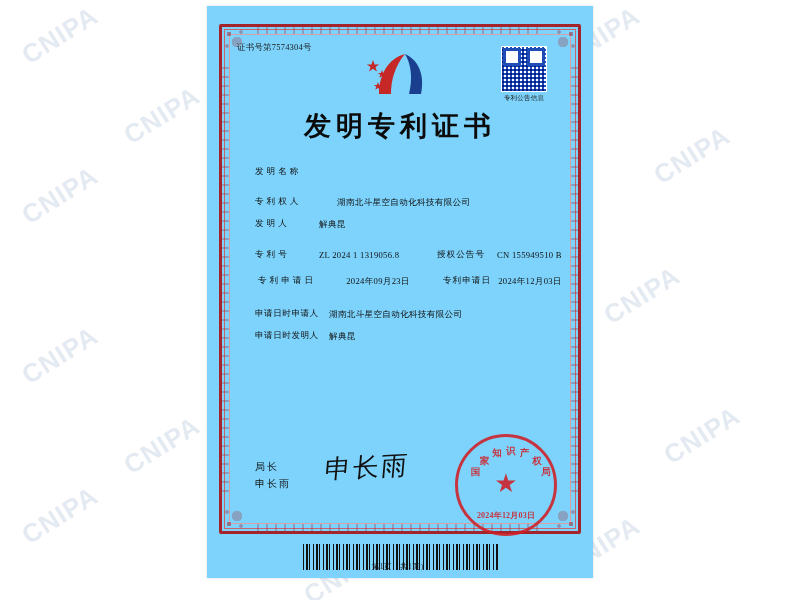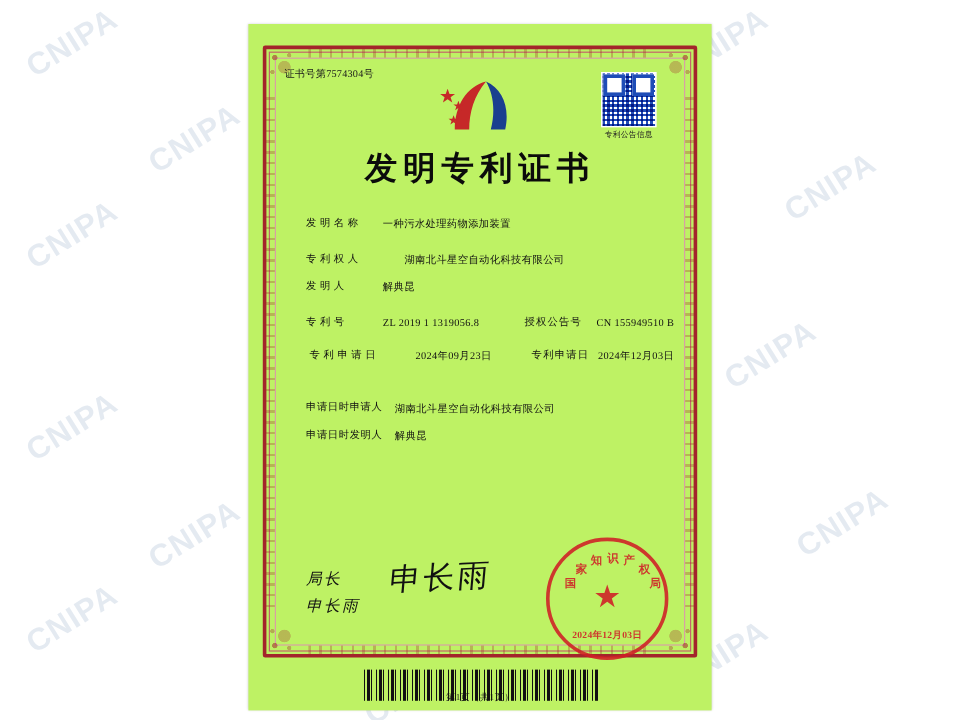--- a/index.html
+++ b/index.html
@@ -27,24 +27,24 @@
     transform: rotate(-32deg);
     letter-spacing: 1px;
     white-space: nowrap;
     pointer-events: none;
     user-select: none;
   }
   
   #sheet {
     position: absolute;
     left: 207px;
-    top: 20px;
+    top: 6px;
     width: 386px;
     height: 572px;
-    background: #bef264;
+    background: #7dd3fc;
     box-shadow: 0 0 2px rgba(0,0,0,0.18);
   }
   
   #border-outer {
     position: absolute;
     left: 12px; top: 18px;
     right: 12px; bottom: 44px;
     border: 3px solid #a3252b;
     border-radius: 2px;
   }
@@ -196,25 +196,24 @@
     line-height: 1.9;
     color: #1a1a1a;
     text-align: justify;
   }
   #legal p { margin: 0; text-indent: 14px; }
   
   #sig-block {
     position: absolute;
     left: 18px;
     top: 416px;
-    font-size: 13px;
+    font-size: 10px;
     color: #111;
     line-height: 1.7;
     letter-spacing: 2px;
-    font-style: italic;
   }
   #handwriting {
     position: absolute;
     left: 88px;
     top: 408px;
     font-size: 26px;
     font-family: "DejaVu Serif", serif;
     color: #111;
     transform: skewX(-8deg) rotate(-3deg);
     letter-spacing: 2px;
@@ -335,57 +334,56 @@
         <div id="qr"></div>
         <div id="qr-caption">专利公告信息</div>
       </div>
 
       <div id="doc-title">发明专利证书</div>
 
       <div id="fields">
 
         <div class="row">
           <div class="lbl">发明名称</div>
-          <div class="val">一种污水处理药物添加装置</div>
         </div>
 
         <div class="row" style="margin-top:18px;gap:18px;">
           <div class="lbl">专利权人</div>
           <div class="val">湖南北斗星空自动化科技有限公司</div>
         </div>
 
 
         <div class="row">
           <div class="lbl">发明人</div>
           <div class="val">解典昆</div>
         </div>
 
         <div class="row pair" style="margin-top:18px;">
           <div class="col-a">
             <div class="lbl">专利号</div>
-            <div class="val">ZL 2019 1 1319056.8</div>
+            <div class="val">ZL 2024 1 1319056.8</div>
           </div>
           <div class="col-b">
             <div class="lbl2">授权公告号</div>
             <div class="val">CN 155949510 B</div>
           </div>
         </div>
 
         <div class="row pair" style="margin-top:14px;text-align:center;">
           <div class="col-a">
             <div class="lbl">专利申请日</div>
             <div class="val">2024年09月23日</div>
           </div>
           <div class="col-b">
             <div class="lbl2">专利申请日</div>
             <div class="val">2024年12月03日</div>
           </div>
         </div>
 
-        <div class="row" style="margin-top:32px;">
+        <div class="row" style="margin-top:20px;">
           <div class="lbl" style="width:74px;flex:0 0 74px;letter-spacing:0.5px;">申请日时申请人</div>
           <div class="val">湖南北斗星空自动化科技有限公司</div>
         </div>
 
         <div class="row">
           <div class="lbl" style="width:74px;flex:0 0 74px;letter-spacing:0.5px;">申请日时发明人</div>
           <div class="val">解典昆</div>
         </div>
 
       </div>

